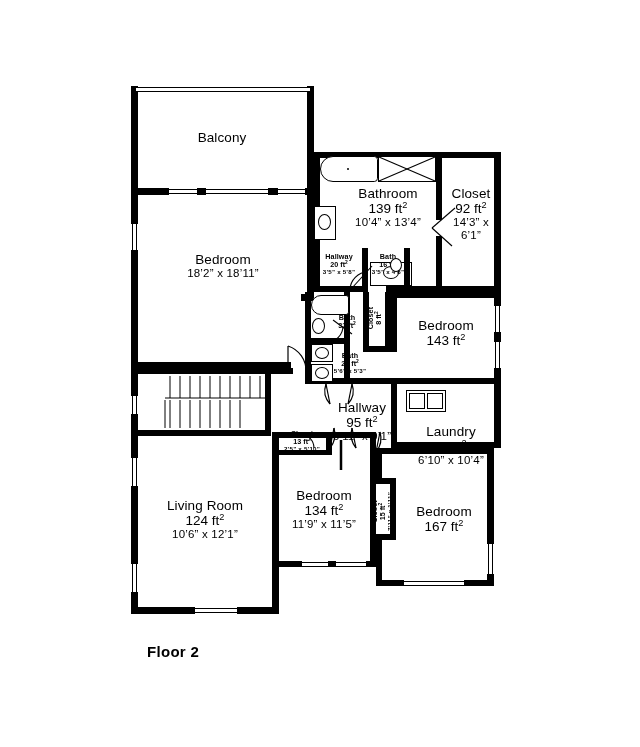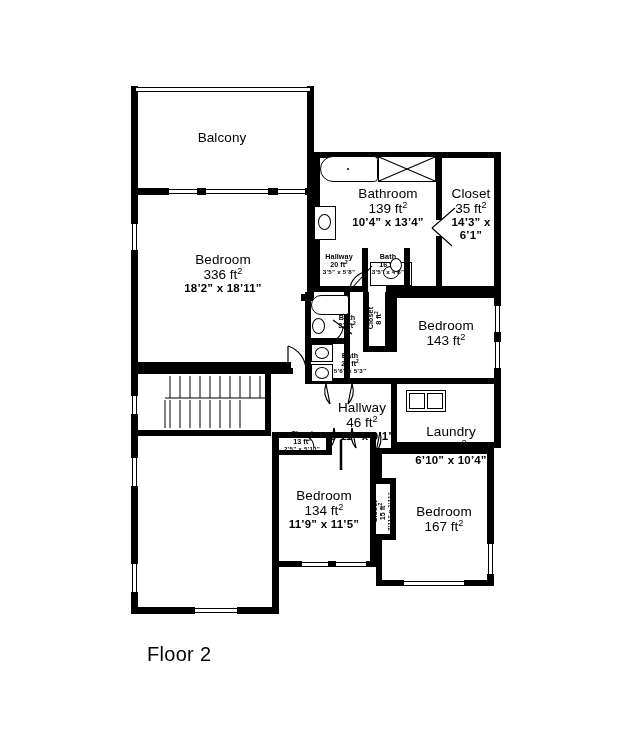--- a/index.html
+++ b/index.html
@@ -4,21 +4,21 @@
 <style>
   html,body{margin:0;padding:0;background:#ffffff;}
   body{width:640px;height:747px;font-family:"Liberation Sans",sans-serif;color:#000;}
   #plan{position:relative;width:640px;height:747px;background:#fff;overflow:hidden;}
 
   
   .wall{position:absolute;background:#000;}
   .lbl{position:absolute;text-align:center;line-height:1.12;color:#000;white-space:nowrap;}
   .lbl .n{display:block;font-size:13.5px;font-weight:400;letter-spacing:.1px;}
   .lbl .a{display:block;font-size:13.5px;font-weight:400;}
-  .lbl .d{display:block;font-size:11.5px;font-weight:700;letter-spacing:.2px;}
+  .lbl .d{display:block;font-size:11.5px;font-weight:400;letter-spacing:.2px;}
   .lbl.sm .n{font-size:7.2px;font-weight:700;}
   .lbl.sm .a{font-size:7.2px;font-weight:700;}
   .lbl.sm .d{font-size:6.2px;font-weight:700;}
   sup{font-size:.68em;vertical-align:super;line-height:0;}
 
   
   .win-h{position:absolute;background:#fff;box-sizing:border-box;
          border-top:1.1px solid #000;border-bottom:1.1px solid #000;}
   .win-v{position:absolute;background:#fff;box-sizing:border-box;
          border-left:1.1px solid #000;border-right:1.1px solid #000;}
@@ -26,21 +26,21 @@
   
   .fix{position:absolute;box-sizing:border-box;border:1.1px solid #000;background:#fff;}
   .tub{border-radius:14px 4px 4px 14px;}
   .shower{}
   .shower:before,.shower:after{content:"";position:absolute;left:0;top:0;width:100%;height:100%;}
   .oval{border-radius:50%;}
   .dot{position:absolute;width:2px;height:2px;background:#000;border-radius:50%;}
 
   svg.ov{position:absolute;left:0;top:0;width:640px;height:747px;pointer-events:none;}
 
-  .title{position:absolute;font-size:20px;font-weight:400;letter-spacing:.3px;}
+  .title{position:absolute;font-size:15px;font-weight:700;letter-spacing:.3px;}
 
   .rot{transform:rotate(-90deg);transform-origin:center center;}
 </style>
 </head>
 <body>
 
 <div id="plan">
 
   <div class="wall" style="left:131px;top:86px;width:7px;height:107px;"></div>
   <div class="wall" style="left:307px;top:86px;width:7px;height:107px;"></div>
@@ -61,21 +61,20 @@
 
   <div class="wall" style="left:131px;top:192px;width:7px;height:32px;"></div>
   <div class="win-v" style="left:132px;top:224px;width:5px;height:26px;"></div>
   <div class="wall" style="left:131px;top:250px;width:7px;height:118px;"></div>
   <div class="wall" style="left:307px;top:192px;width:7px;height:108px;"></div>
   <div class="wall" style="left:301px;top:294px;width:13px;height:7px;"></div>
   <div class="wall" style="left:131px;top:362px;width:160px;height:7px;"></div>
 
   <div class="lbl" style="left:158px;top:252px;width:130px;">
     <span class="n">Bedroom</span>
-    <span class="a"><span>336 ft</span><sup>2</sup></span>
     <span class="d">18’2”  x  18’11”</span>
   </div>
 
   <div class="wall" style="left:131px;top:368px;width:162px;height:6px;"></div>
   <div class="wall" style="left:131px;top:374px;width:7px;height:22px;"></div>
   <div class="win-v" style="left:132px;top:396px;width:5px;height:18px;"></div>
   <div class="wall" style="left:131px;top:414px;width:7px;height:18px;"></div>
   <div class="wall" style="left:131px;top:430px;width:140px;height:6px;"></div>
   <div class="wall" style="left:265px;top:374px;width:6px;height:62px;"></div>
   <div class="wall" style="left:265px;top:362px;width:6px;height:14px;"></div>
@@ -84,20 +83,25 @@
   <div class="wall" style="left:131px;top:432px;width:7px;height:26px;"></div>
   <div class="win-v" style="left:132px;top:458px;width:5px;height:28px;"></div>
   <div class="wall" style="left:131px;top:486px;width:7px;height:78px;"></div>
   <div class="win-v" style="left:132px;top:564px;width:5px;height:28px;"></div>
   <div class="wall" style="left:131px;top:592px;width:7px;height:22px;"></div>
   <div class="wall" style="left:131px;top:607px;width:64px;height:7px;"></div>
   <div class="win-h" style="left:195px;top:608px;width:42px;height:5px;"></div>
   <div class="wall" style="left:237px;top:607px;width:42px;height:7px;"></div>
   <div class="wall" style="left:272px;top:436px;width:7px;height:178px;"></div>
 
+  <div class="lbl" style="left:145px;top:498px;width:120px;">
+    <span class="n">Living Room</span>
+    <span class="a"><span>124 ft</span><sup>2</sup></span>
+    <span class="d">10’6”  x  12’1”</span>
+  </div>
 
   <div class="wall" style="left:314px;top:152px;width:130px;height:6px;"></div>
   <div class="wall" style="left:314px;top:152px;width:6px;height:140px;"></div>
   <div class="wall" style="left:314px;top:286px;width:54px;height:6px;"></div>
   <div class="wall" style="left:436px;top:152px;width:6px;height:68px;"></div>
   <div class="wall" style="left:436px;top:236px;width:6px;height:56px;"></div>
   <div class="wall" style="left:386px;top:286px;width:56px;height:6px;"></div>
 
   <div class="fix tub" style="left:320px;top:156px;width:58px;height:26px;"></div>
   <div class="dot" style="left:347px;top:168px;"></div>
@@ -114,21 +118,21 @@
     <span class="a"><span>139 ft</span><sup>2</sup></span>
     <span class="d">10’4”  x  13’4”</span>
   </div>
 
   <div class="wall" style="left:494px;top:152px;width:7px;height:140px;"></div>
   <div class="wall" style="left:442px;top:152px;width:59px;height:6px;"></div>
   <div class="wall" style="left:442px;top:286px;width:59px;height:6px;"></div>
 
   <div class="lbl" style="left:441px;top:186px;width:60px;">
     <span class="n">Closet</span>
-    <span class="a"><span>35 ft</span><sup>2</sup></span>
+    <span class="a"><span>92 ft</span><sup>2</sup></span>
     <span class="d">14’3”  x</span>
     <span class="d">6’1”</span>
   </div>
 
   <div class="wall" style="left:308px;top:248px;width:6px;height:44px;"></div>
   <div class="wall" style="left:308px;top:286px;width:60px;height:6px;"></div>
   <div class="wall" style="left:362px;top:248px;width:6px;height:44px;"></div>
   <div class="wall" style="left:404px;top:248px;width:6px;height:44px;"></div>
 
   <div class="lbl sm" style="left:314px;top:253px;width:50px;">
@@ -196,21 +200,21 @@
   <div class="fix" style="left:427px;top:393px;width:16px;height:16px;"></div>
 
   <div class="lbl" style="left:398px;top:424px;width:106px;">
     <span class="n">Laundry</span>
     <span class="a"><span>40 ft</span><sup>2</sup></span>
     <span class="d">6’10”  x  10’4”</span>
   </div>
 
   <div class="lbl" style="left:310px;top:400px;width:104px;">
     <span class="n">Hallway</span>
-    <span class="a"><span>46 ft</span><sup>2</sup></span>
+    <span class="a"><span>95 ft</span><sup>2</sup></span>
     <span class="d">6’11”  x  9’1”</span>
   </div>
 
   <div class="wall" style="left:272px;top:432px;width:6px;height:22px;"></div>
   <div class="wall" style="left:272px;top:432px;width:60px;height:6px;"></div>
   <div class="wall" style="left:326px;top:432px;width:6px;height:22px;"></div>
   <div class="wall" style="left:272px;top:450px;width:60px;height:5px;"></div>
   <div class="lbl sm" style="left:272px;top:430px;width:60px;">
     <span class="n">Closet</span>
     <span class="a"><span>13 ft</span><sup>2</sup></span>

